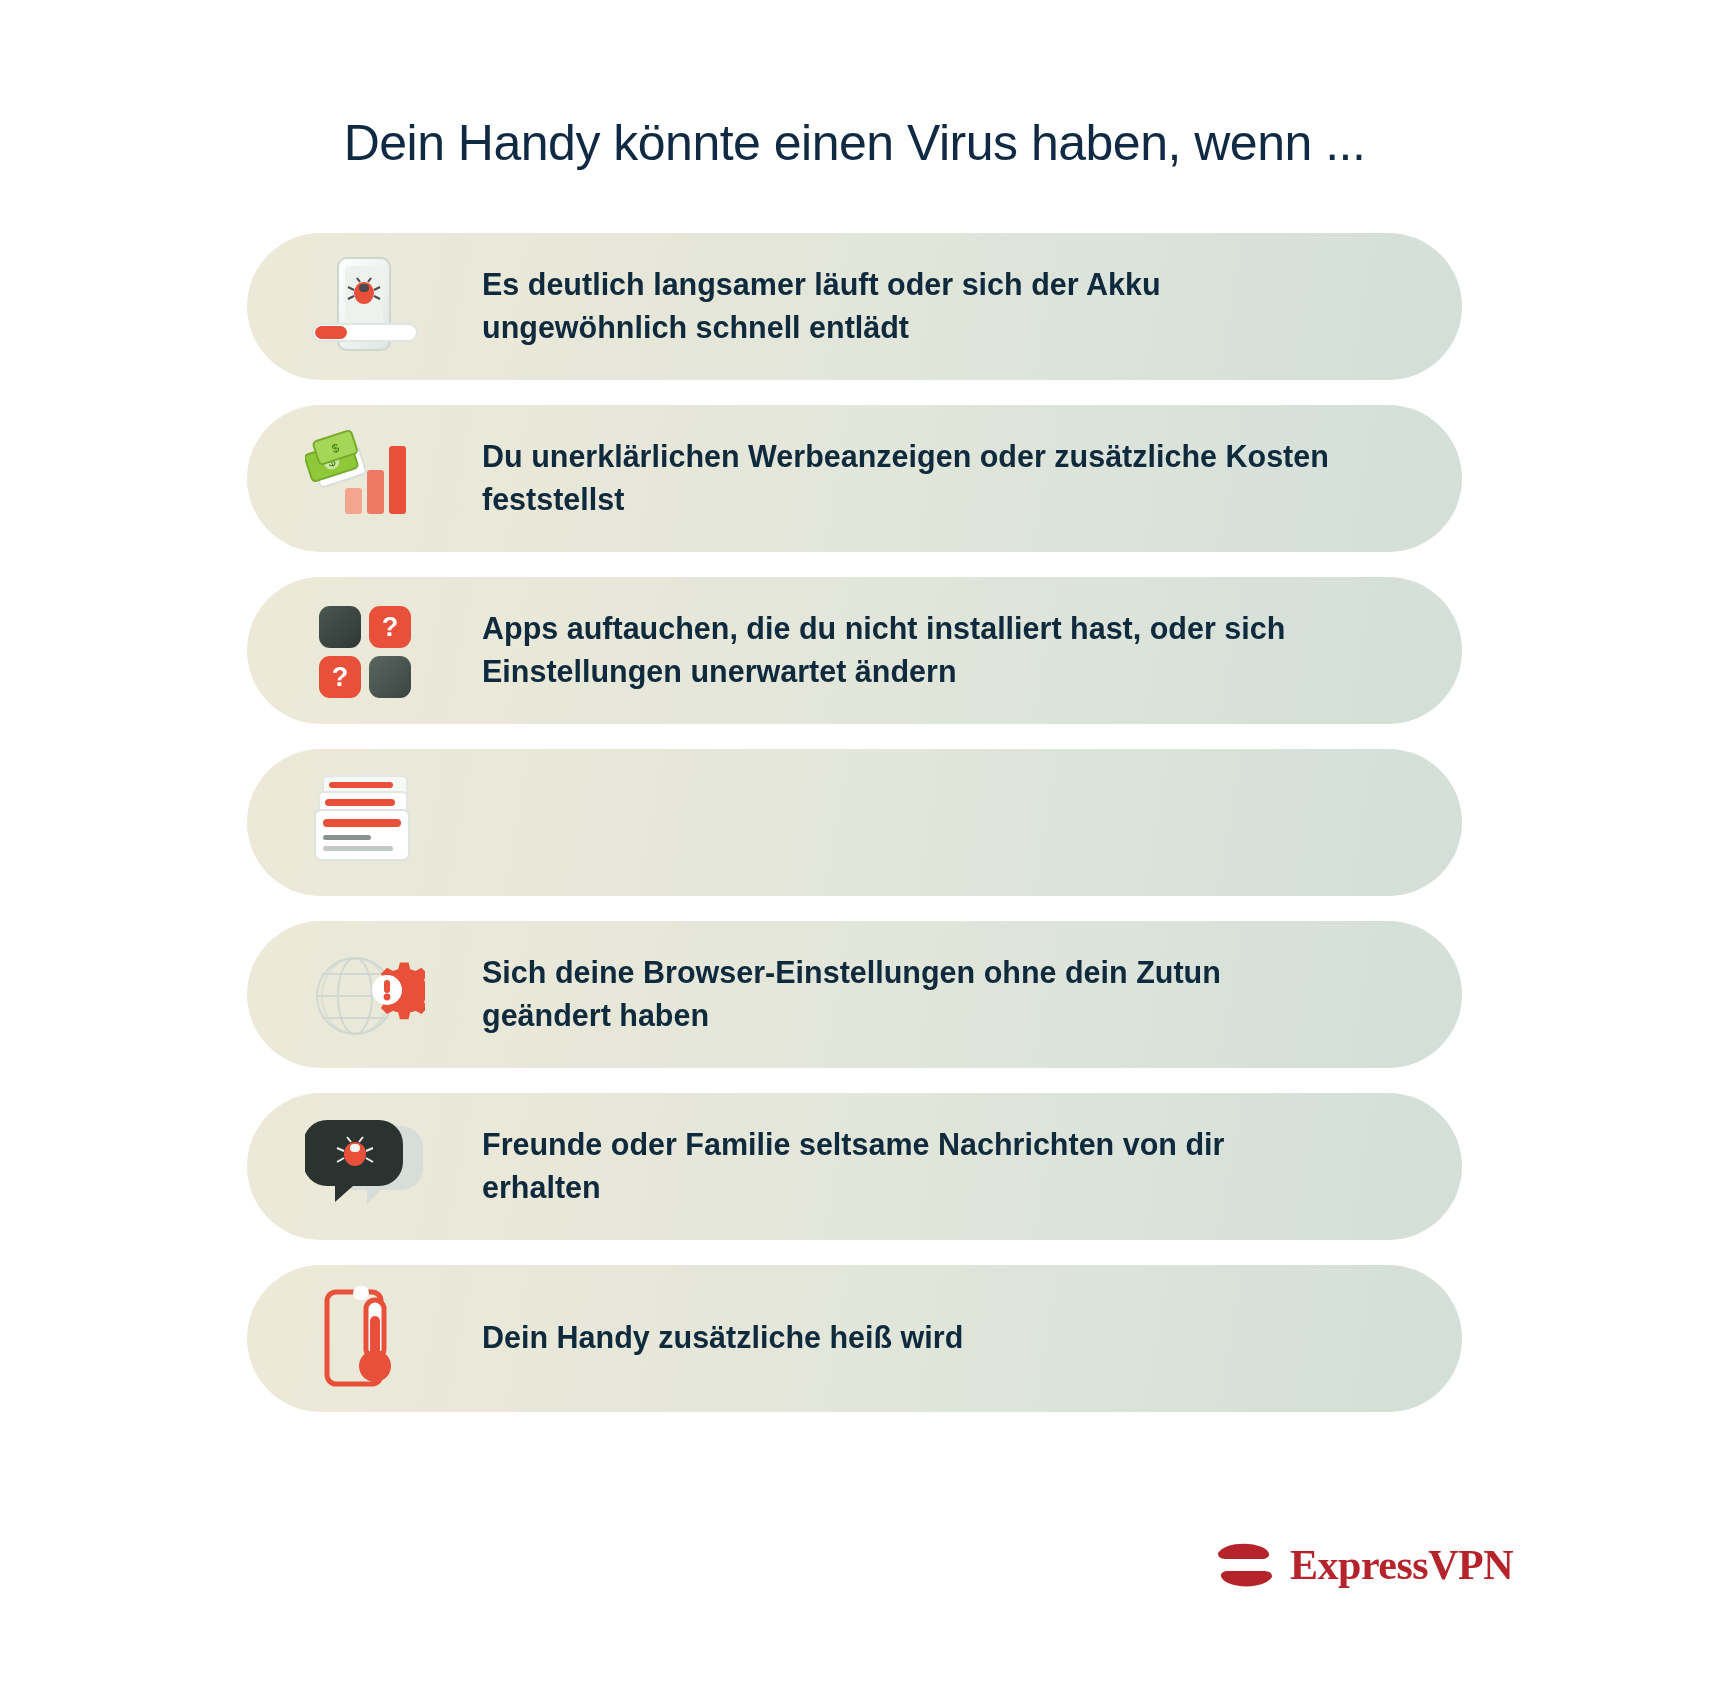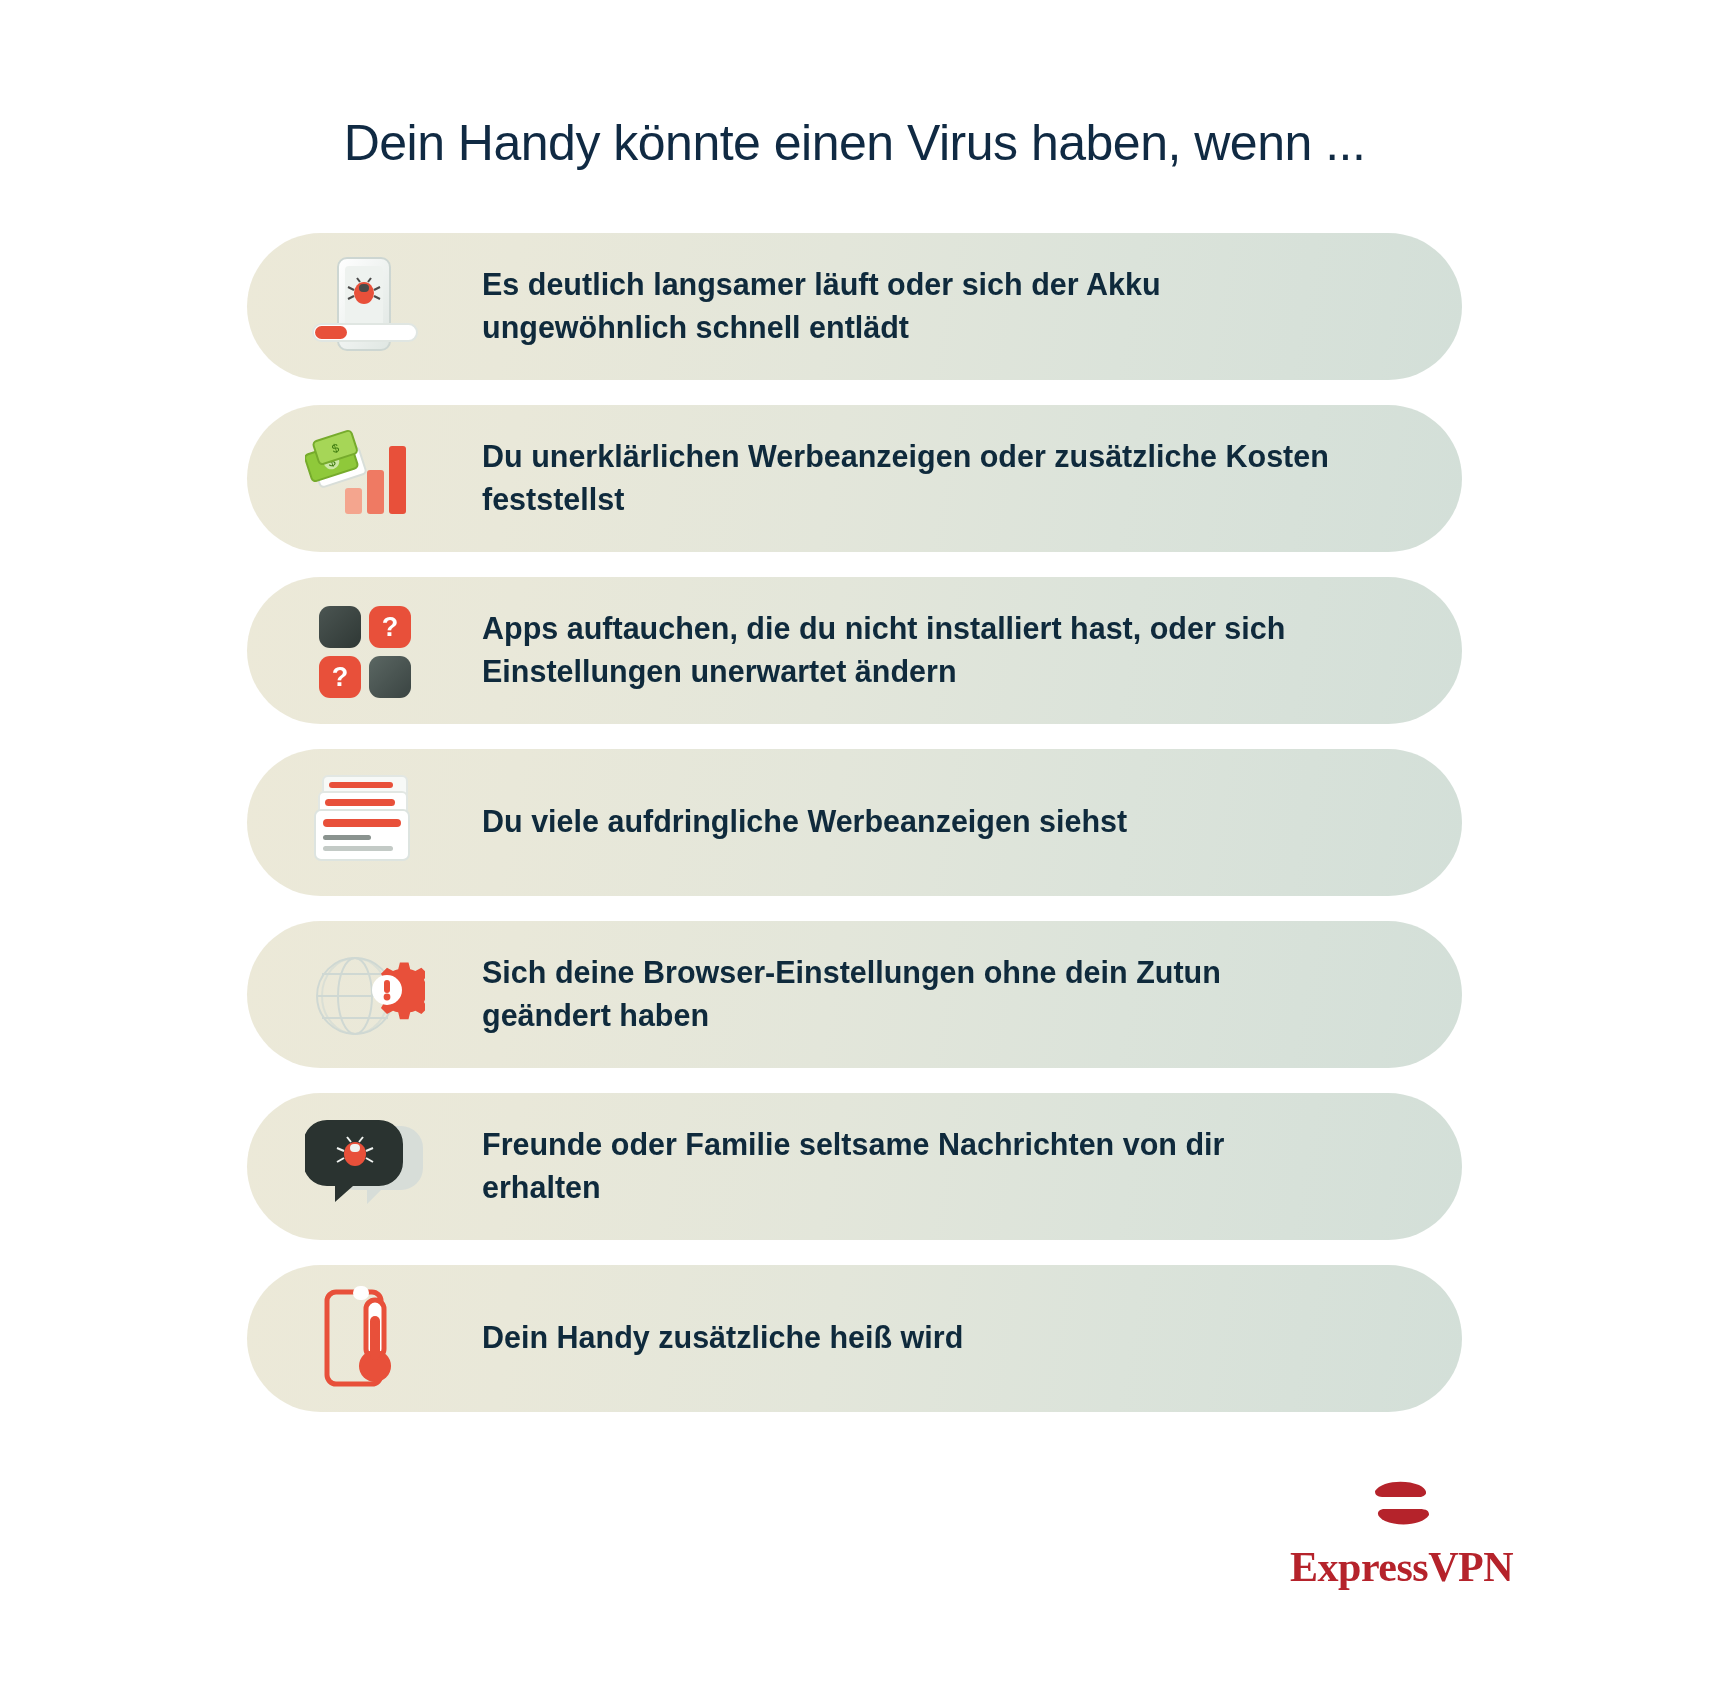--- a/index.html
+++ b/index.html
@@ -68,21 +68,20 @@
     max-width: 860px;
   }
   
   .logo {
     position: absolute;
     right: 196px;
     bottom: 140px;
     display: flex;
     align-items: center;
     gap: 14px;
-    flex-direction: column;
   }
   .logo-mark {
     width: 62px;
     height: 52px;
     position: relative;
   }
   .logo-text {
     font-family: "Liberation Serif", serif;
     font-size: 42px;
     font-weight: 700;
@@ -189,21 +188,20 @@
             <rect x="24" y="16" width="64" height="6" rx="3" fill="#e8503a"></rect>
             <rect x="14" y="26" width="88" height="24" rx="5" fill="#ffffff" stroke="#e2e7e3" stroke-width="2"></rect>
             <rect x="20" y="33" width="70" height="7" rx="3.5" fill="#e8503a"></rect>
             <rect x="10" y="44" width="94" height="50" rx="6" fill="#ffffff" stroke="#dde4e0" stroke-width="2"></rect>
             <rect x="18" y="53" width="78" height="8" rx="4" fill="#e8503a"></rect>
             <rect x="18" y="69" width="48" height="5" rx="2.5" fill="#8a938f"></rect>
             <rect x="18" y="80" width="70" height="5" rx="2.5" fill="#c3cac6"></rect>
           </svg>
         </div>
       </div>
-      <div class="row-text">Du viele aufdringliche Werbeanzeigen siehst</div>
     </div>
 
     <div class="row">
       <div class="icon-wrap">
         <div class="icon-box">
           <svg width="120" height="112" viewBox="0 0 120 112">
             <g stroke="#cfd8d3" stroke-width="2" fill="none">
               <circle cx="50" cy="58" r="38"></circle>
               <ellipse cx="50" cy="58" rx="17" ry="38"></ellipse>
               <ellipse cx="50" cy="58" rx="33" ry="38" opacity="0.6"></ellipse>

